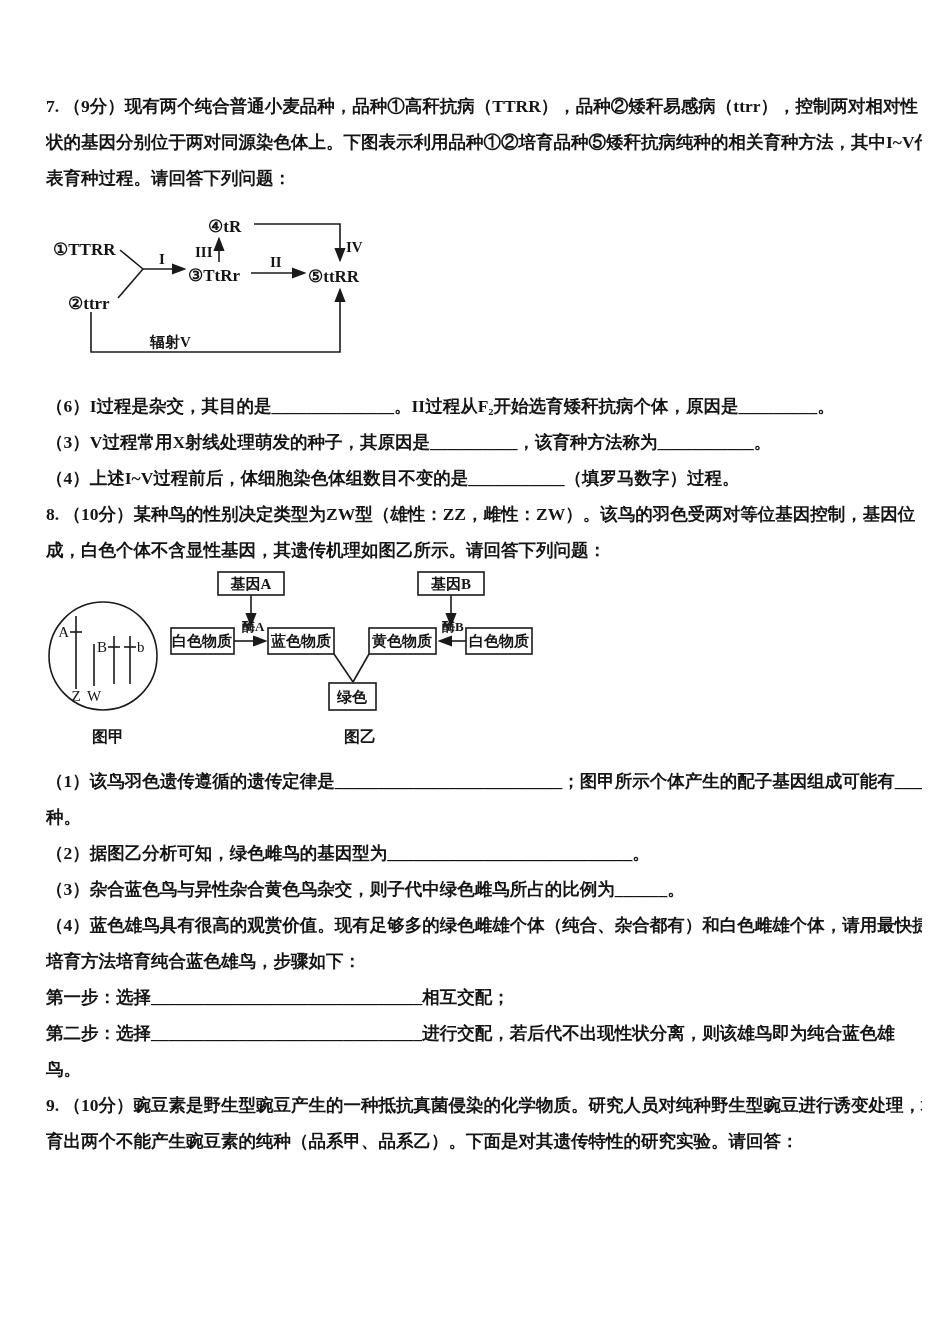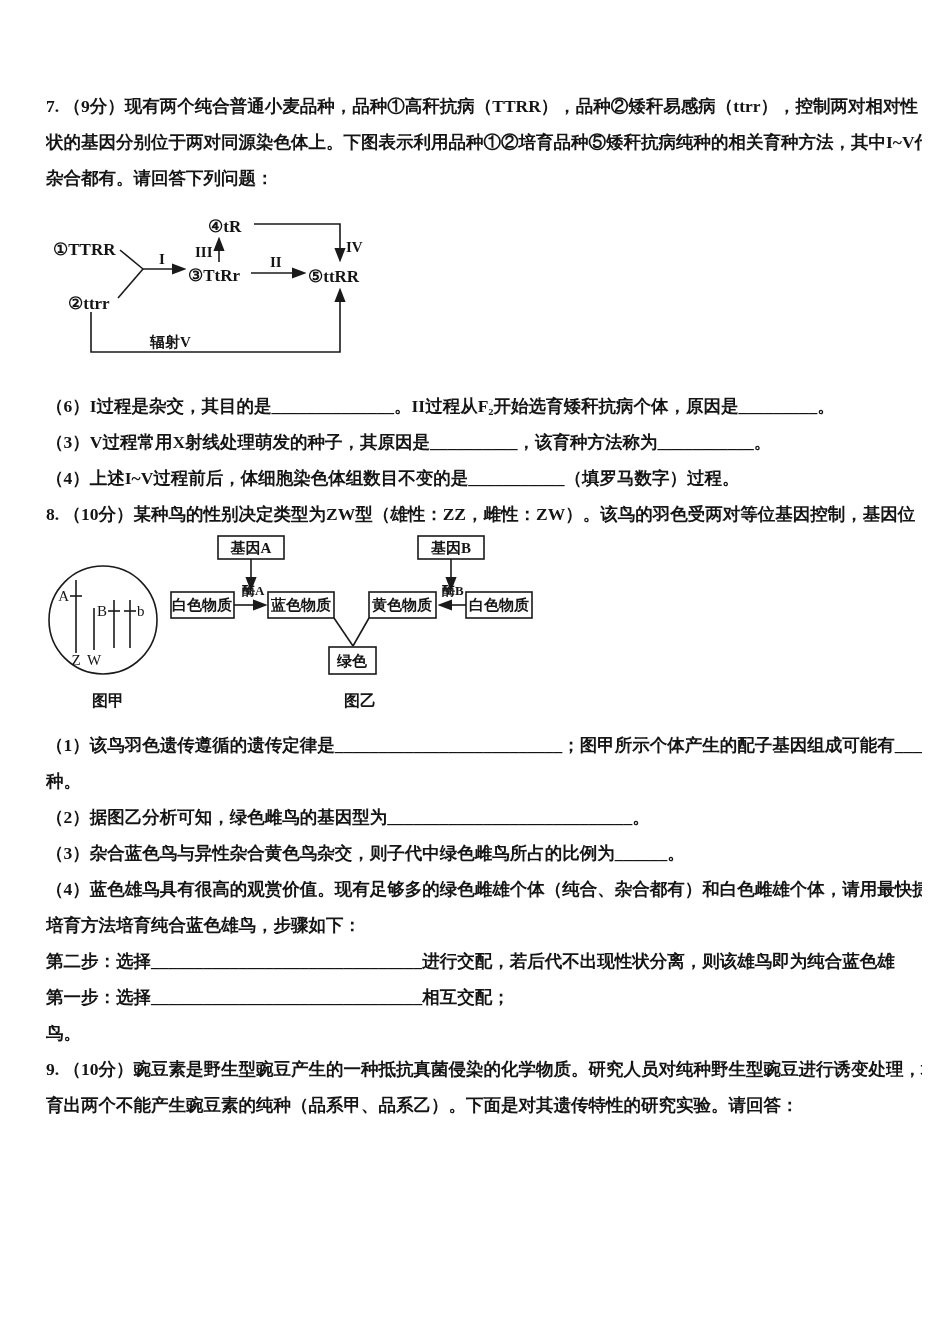--- a/index.html
+++ b/index.html
@@ -33,21 +33,21 @@
   #svg8 text.chrom{font-size:15px;font-weight:normal;}
 </style>
 </head>
 <body>
 
 <div class="page">
 
   <section>
     <div class="tline">7. （9分）现有两个纯合普通小麦品种，品种①高秆抗病（TTRR），品种②矮秆易感病（ttrr），控制两对相对性</div>
     <div class="tline">状的基因分别位于两对同源染色体上。下图表示利用品种①②培育品种⑤矮秆抗病纯种的相关育种方法，其中I~V代</div>
-    <div class="tline">杂合都有。请回答下列问题：</div>
+    <div class="tline">表育种过程。请回答下列问题：</div>
 
     <svg id="svg7" width="372" height="158" viewBox="0 0 372 158">
       <defs>
         <marker id="ah7" markerWidth="9" markerHeight="8" refX="7.5" refY="3.5" orient="auto">
           <polygon points="0 0, 9 3.5, 0 7" fill="#1a1a1a"></polygon>
         </marker>
       </defs>
       <g stroke="#1a1a1a" stroke-width="1.6" fill="none">
         <path d="M72 38 L95 57"></path>
         <path d="M70 86 L95 57"></path>
@@ -71,20 +71,21 @@
       </g>
     </svg>
 
     <div class="tline">（6）I过程是杂交，其目的是______________。II过程从F₂开始选育矮秆抗病个体，原因是_________。</div>
     <div class="tline">（3）V过程常用X射线处理萌发的种子，其原因是__________，该育种方法称为___________。</div>
     <div class="tline">（4）上述I~V过程前后，体细胞染色体组数目不变的是___________（填罗马数字）过程。</div>
   </section>
 
   <section>
     <div class="tline">8. （10分）某种鸟的性别决定类型为ZW型（雄性：ZZ，雌性：ZW）。该鸟的羽色受两对等位基因控制，基因位</div>
+    <div class="tline">成，白色个体不含显性基因，其遗传机理如图乙所示。请回答下列问题：</div>
 
     <svg id="svg8" width="500" height="185" viewBox="0 0 500 185">
       <defs>
         <marker id="ah8" markerWidth="9" markerHeight="8" refX="7.5" refY="3.5" orient="auto">
           <polygon points="0 0, 9 3.5, 0 7" fill="#1a1a1a"></polygon>
         </marker>
       </defs>
       <g stroke="#1a1a1a" stroke-width="1.6" fill="none">
         <circle cx="57" cy="86" r="54"></circle>
         <path d="M30 46 L30 119"></path>
@@ -133,22 +134,22 @@
         <text class="cap" x="314" y="172" text-anchor="middle">图乙</text>
       </g>
     </svg>
 
     <div class="tline">（1）该鸟羽色遗传遵循的遗传定律是__________________________；图甲所示个体产生的配子基因组成可能有____________</div>
     <div class="tline">种。</div>
     <div class="tline">（2）据图乙分析可知，绿色雌鸟的基因型为____________________________。</div>
     <div class="tline">（3）杂合蓝色鸟与异性杂合黄色鸟杂交，则子代中绿色雌鸟所占的比例为______。</div>
     <div class="tline">（4）蓝色雄鸟具有很高的观赏价值。现有足够多的绿色雌雄个体（纯合、杂合都有）和白色雌雄个体，请用最快捷的</div>
     <div class="tline">培育方法培育纯合蓝色雄鸟，步骤如下：</div>
+    <div class="tline">第一步：选择_______________________________相互交配；</div>
     <div class="tline">第二步：选择_______________________________进行交配，若后代不出现性状分离，则该雄鸟即为纯合蓝色雄</div>
-    <div class="tline">第一步：选择_______________________________相互交配；</div>
     <div class="tline">鸟。</div>
   </section>
 
   <section>
     <div class="tline">9. （10分）豌豆素是野生型豌豆产生的一种抵抗真菌侵染的化学物质。研究人员对纯种野生型豌豆进行诱变处理，培</div>
     <div class="tline">育出两个不能产生豌豆素的纯种（品系甲、品系乙）。下面是对其遗传特性的研究实验。请回答：</div>
   </section>
 
 </div>
 

